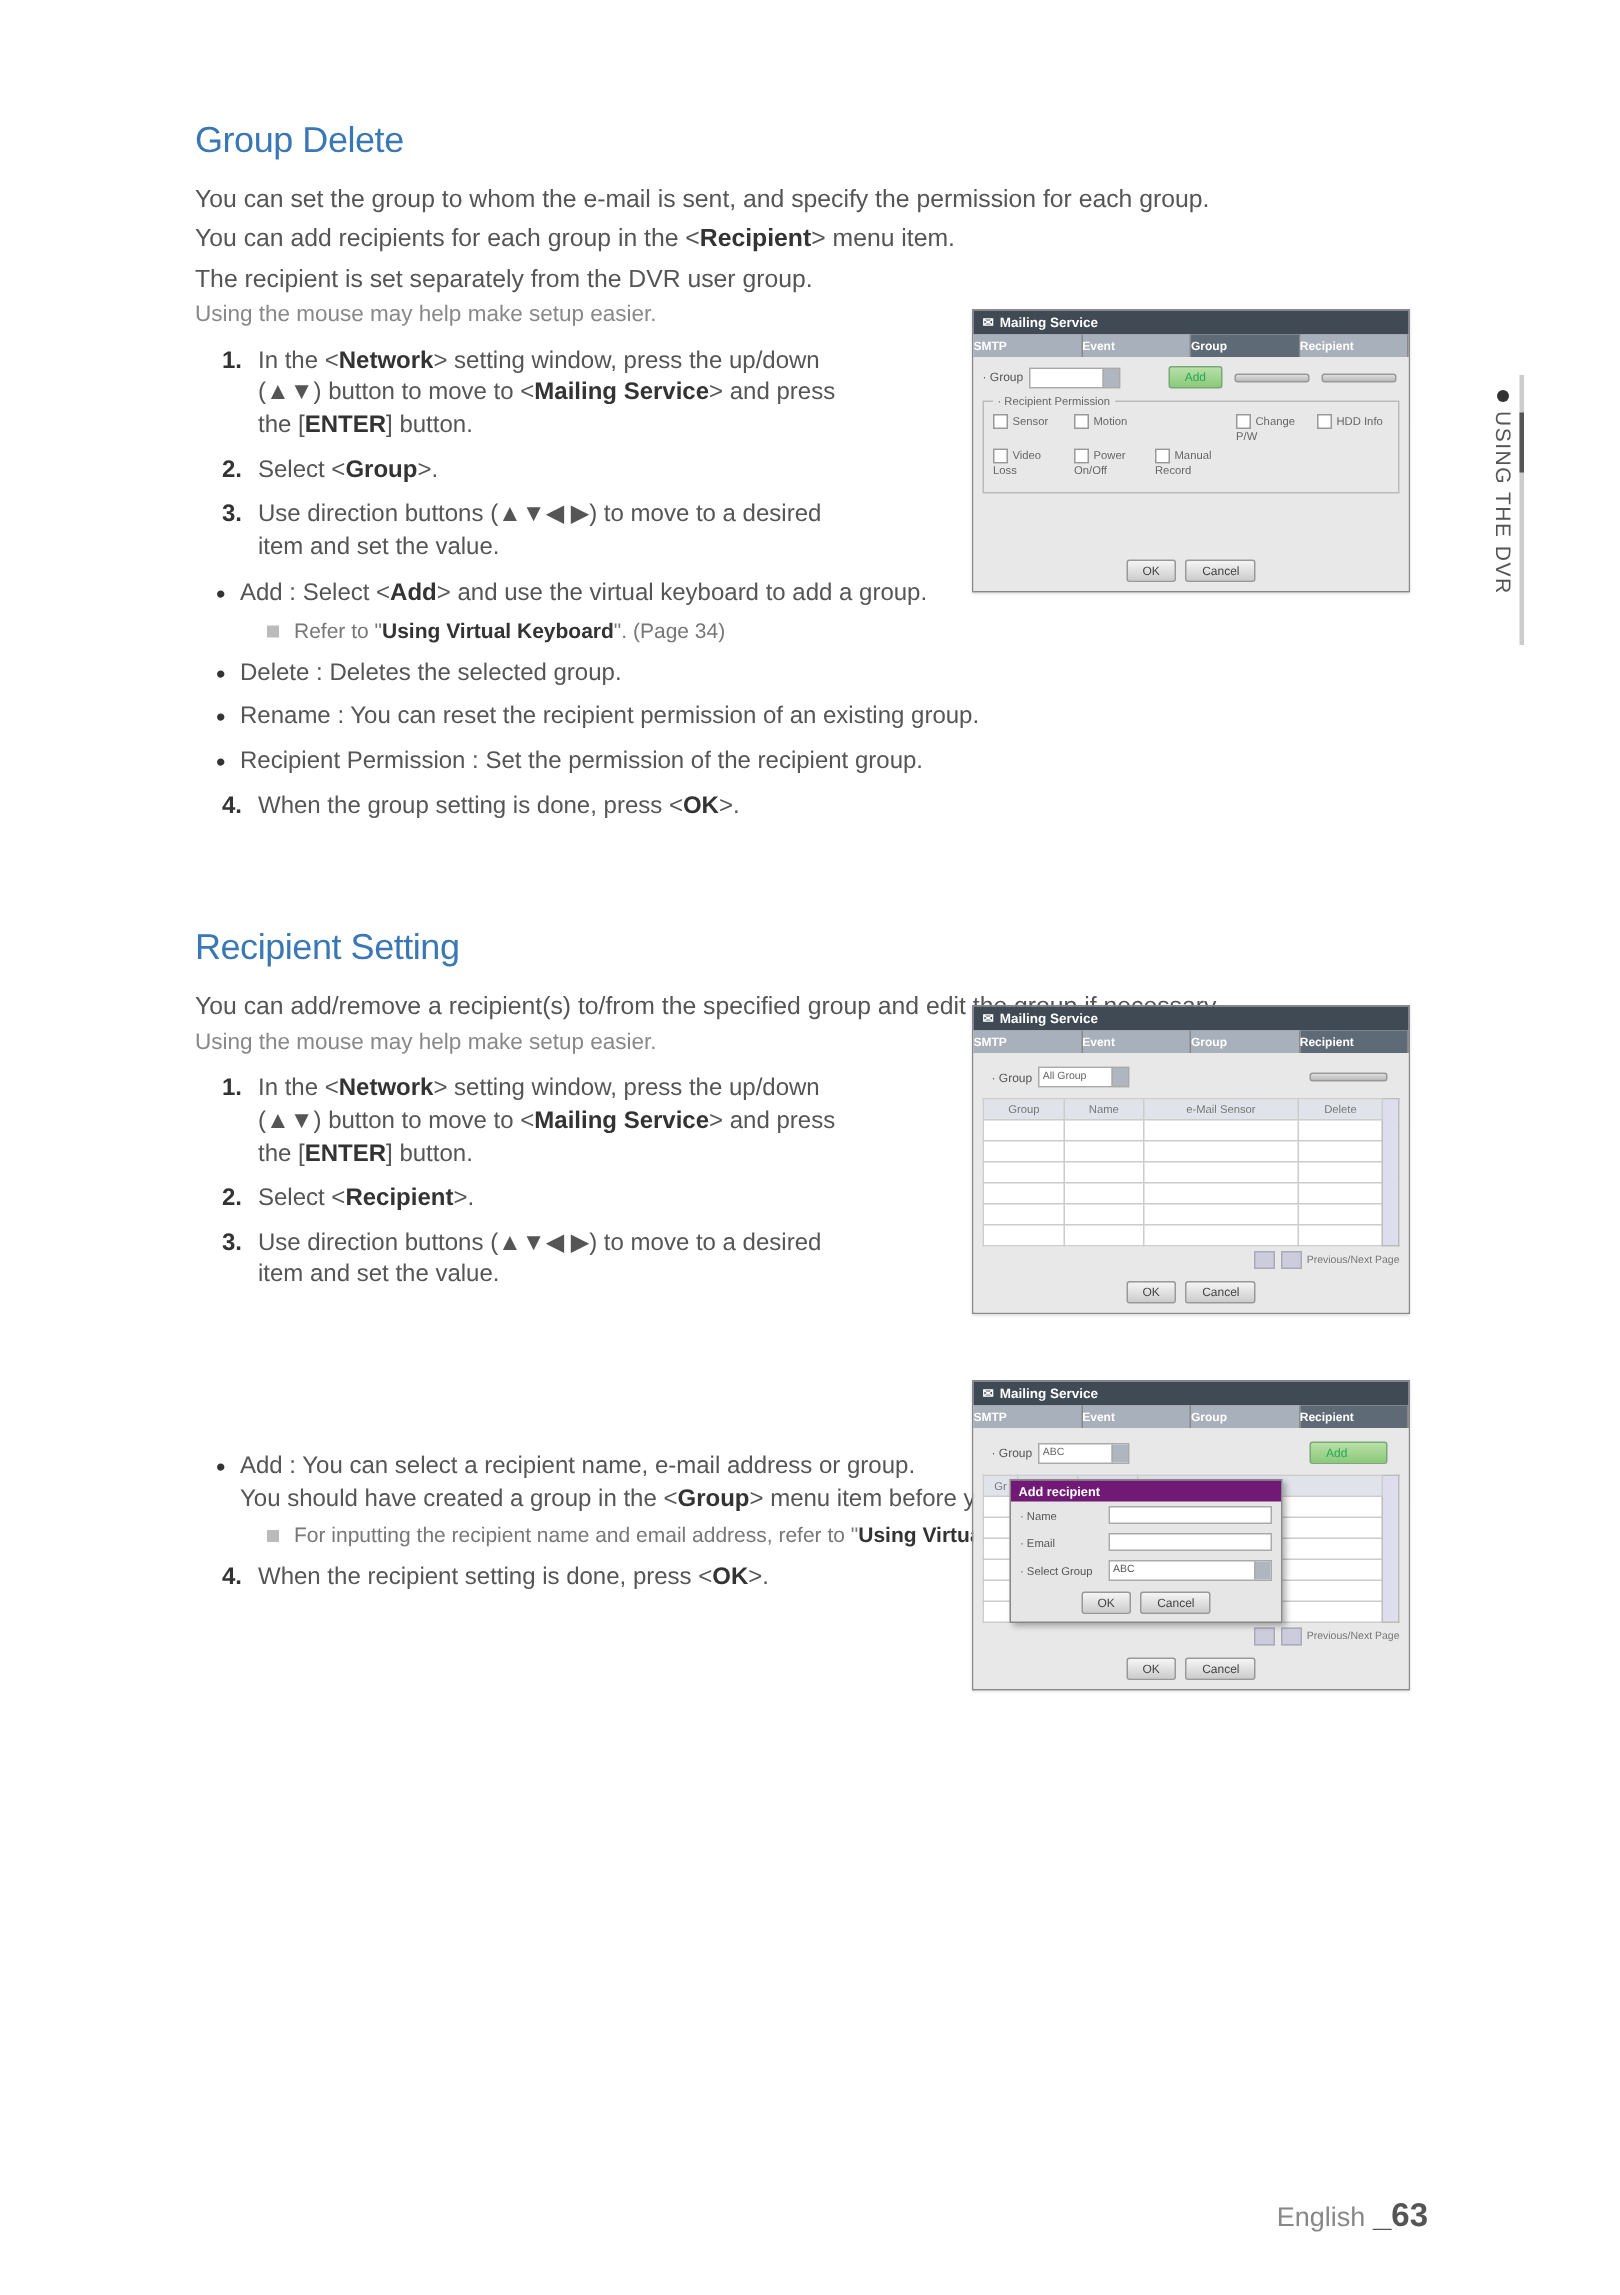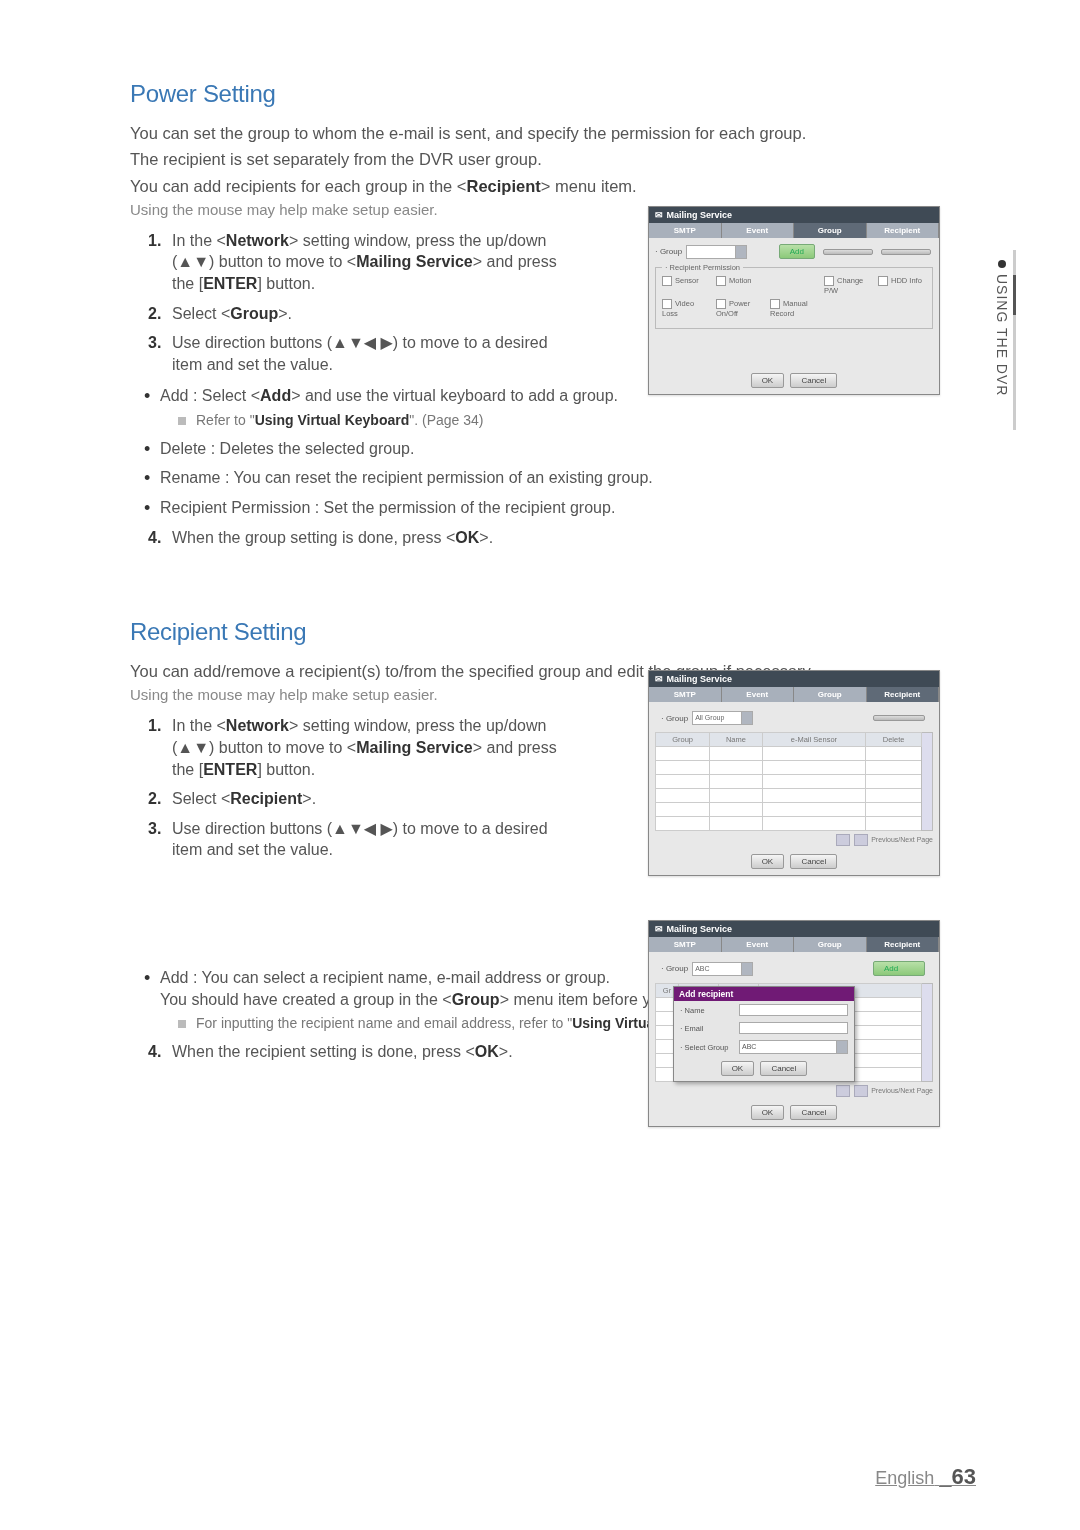--- a/index.html
+++ b/index.html
@@ -132,24 +132,23 @@
     position: absolute;
     top: 25px;
     left: 0;
     width: 3px;
     height: 40px;
     background: #555;
   }
   .footer {
     position: absolute;
     bottom: 40px;
-    right: 104px;
+    right: 128px;
     font-size: 18px;
     color: #888;
-    text-decoration: underline;
   }
   .footer .pn { font-weight: bold; font-size: 22px; color: #555; }
   
   .ui-box {
     position: absolute;
     width: 290px;
     border: 1px solid #888;
     background: linear-gradient(#fafafa,#f0f0f0);
     box-shadow: 0 1px 2px rgba(0,0,0,0.15);
     font-size: 8px;
@@ -165,21 +164,20 @@
     align-items: center;
     gap: 4px;
   }
   .ui-title::before {
     content: "✉";
     font-size: 9px;
   }
   .tabs { display: flex; }
   .tabs .tab {
     flex: 1;
-    text-align: center;
     font-size: 8px;
     padding: 3px 0;
     background: #a8b0bb;
     color: #fff;
     border-right: 1px solid #888;
     font-weight: bold;
   }
   .tabs .tab.active { background: #5f6a77; }
   .ui-body {
     padding: 6px 6px 4px 6px;
@@ -316,24 +314,24 @@
 </head>
 <body>
 
 <div class="page">
 
   <div class="sideline"></div>
   <div class="sidetab">
     <span class="dot"></span><span>USING THE DVR</span>
   </div>
 
-  <h2 class="section">Power Setting</h2>
+  <h2 class="section">Group Delete</h2>
   <p class="intro">You can set the group to whom the e-mail is sent, and specify the permission for each group.</p>
+  <p class="intro">You can add recipients for each group in the &lt;<span class="bold">Recipient</span>&gt; menu item.</p>
   <p class="intro">The recipient is set separately from the DVR user group.</p>
-  <p class="intro">You can add recipients for each group in the &lt;<span class="bold">Recipient</span>&gt; menu item.</p>
   <p class="tip">Using the mouse may help make setup easier.</p>
 
   <ol class="steps">
     <li><span class="num">1.</span>In the &lt;<span class="bold">Network</span>&gt; setting window, press the up/down (▲▼) button to move to &lt;<span class="bold">Mailing Service</span>&gt; and press the [<span class="bold">ENTER</span>] button.</li>
     <li><span class="num">2.</span>Select &lt;<span class="bold">Group</span>&gt;.</li>
     <li><span class="num">3.</span><span>Use direction buttons (▲▼◀ ▶) to move to a desired item and set the value.</span></li>
   </ol>
 
   <ul class="bullets">
     <li>Add : Select &lt;<span class="bold">Add</span>&gt; and use the virtual keyboard to add a group.

